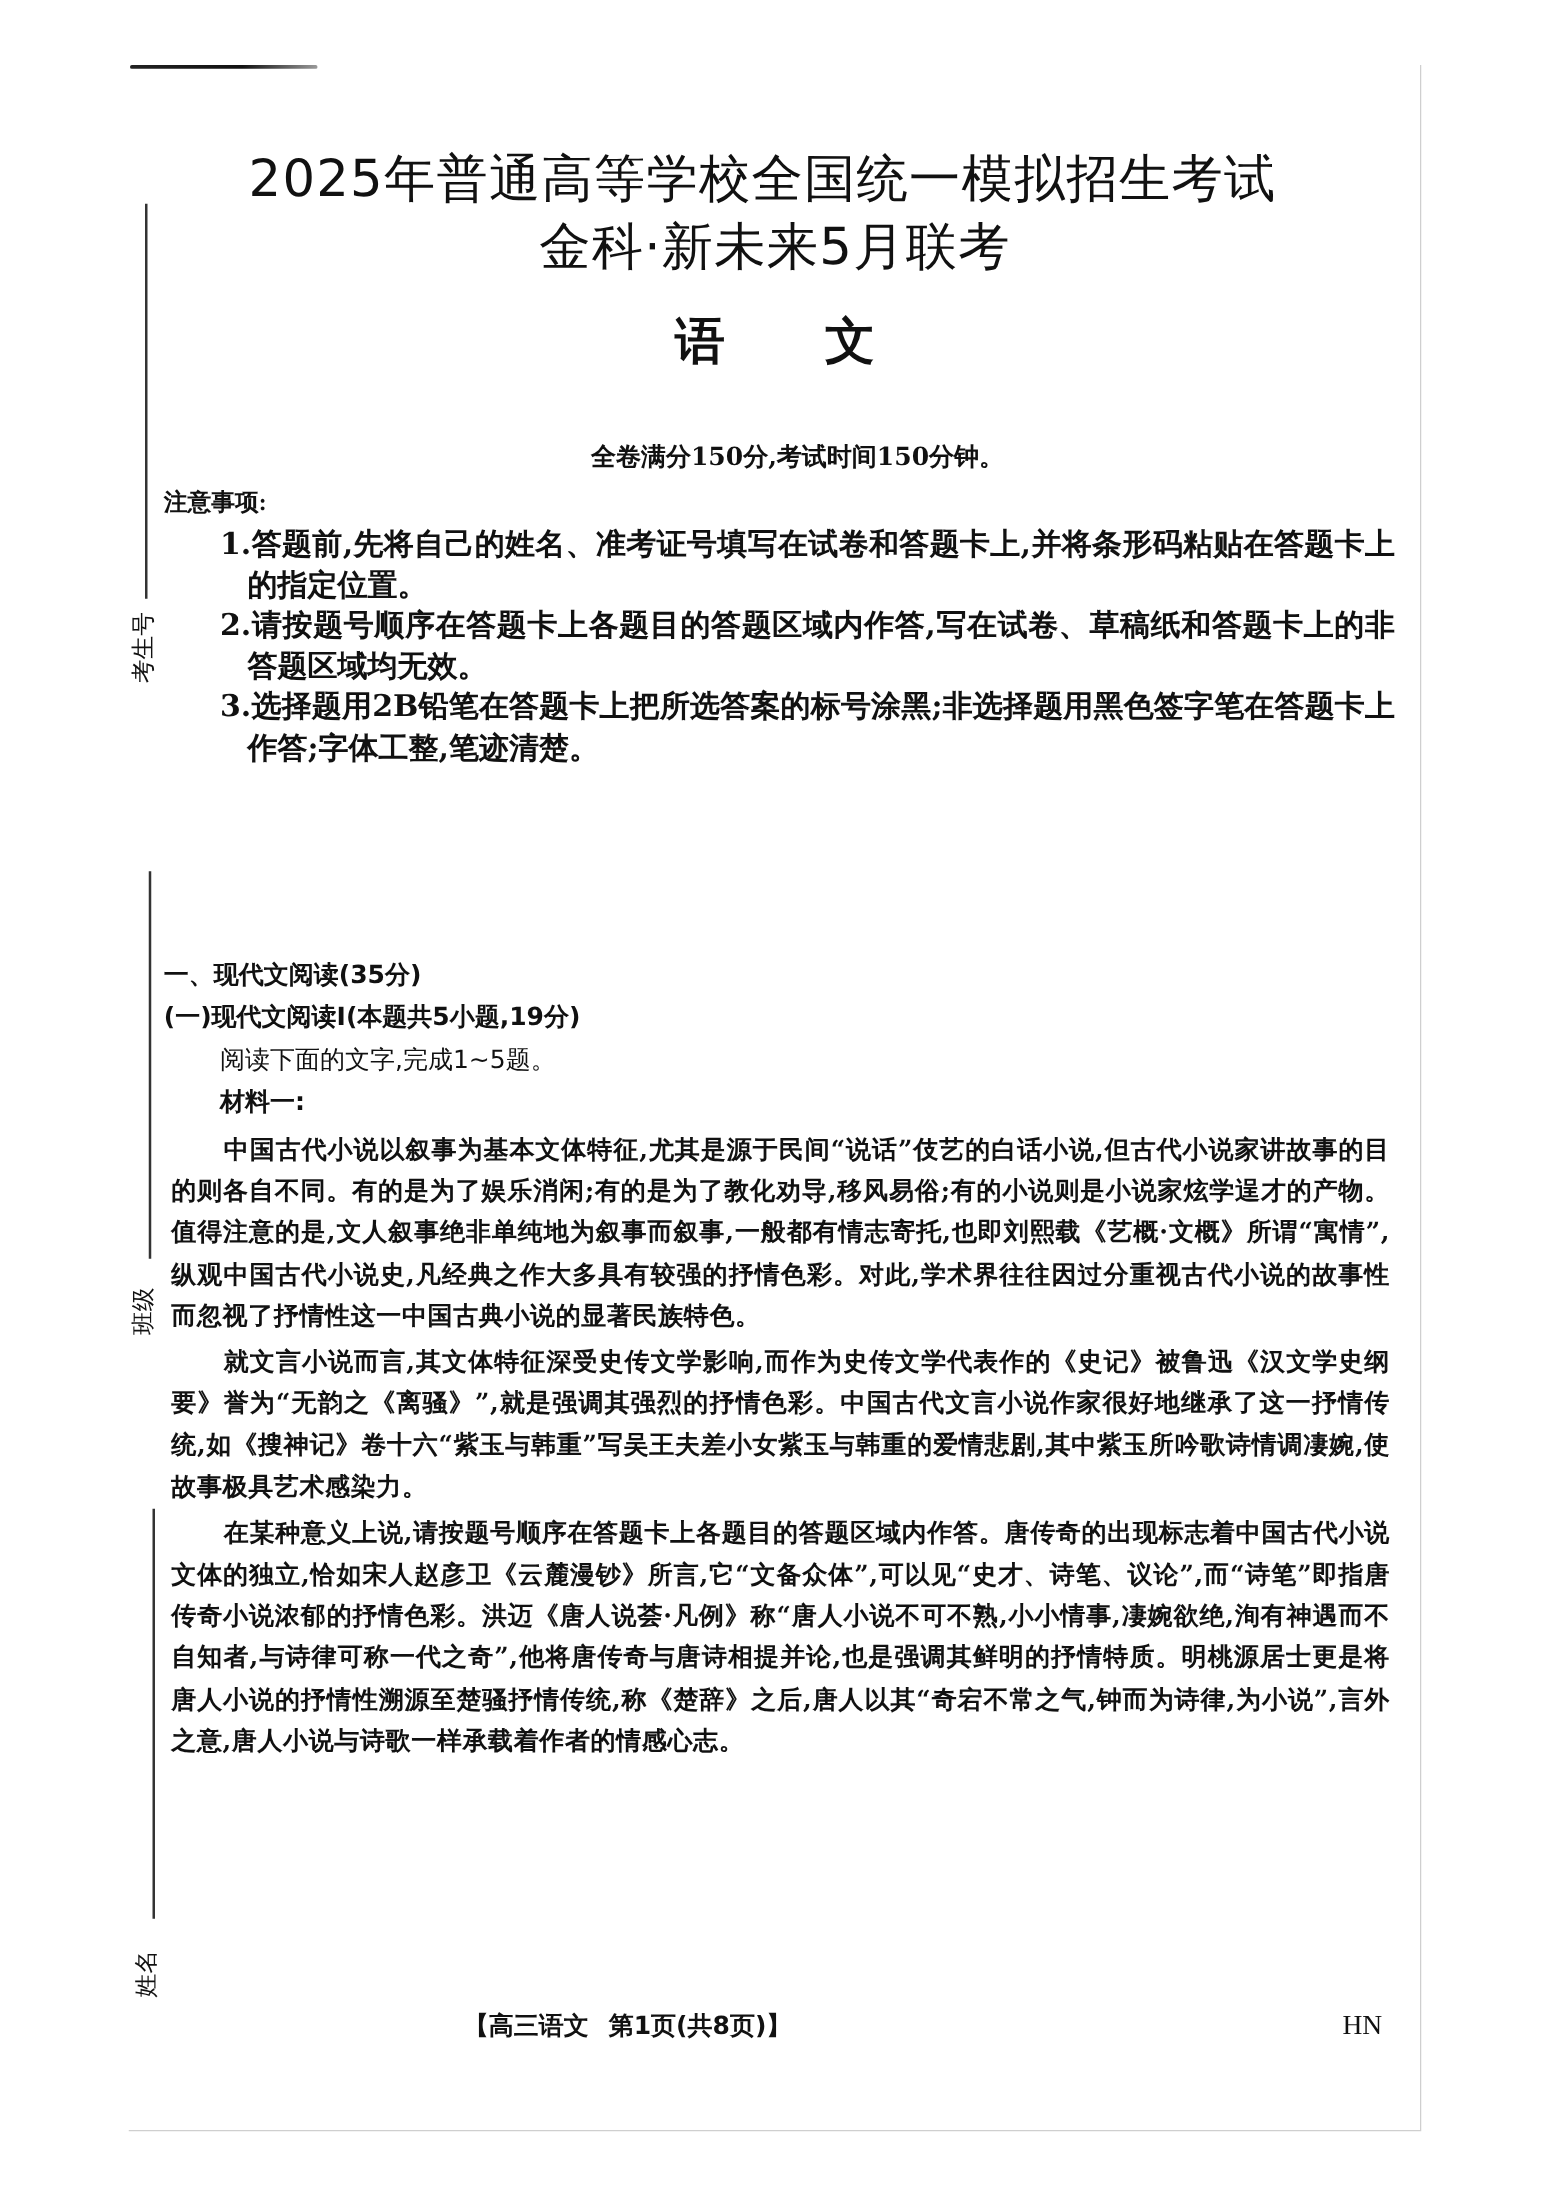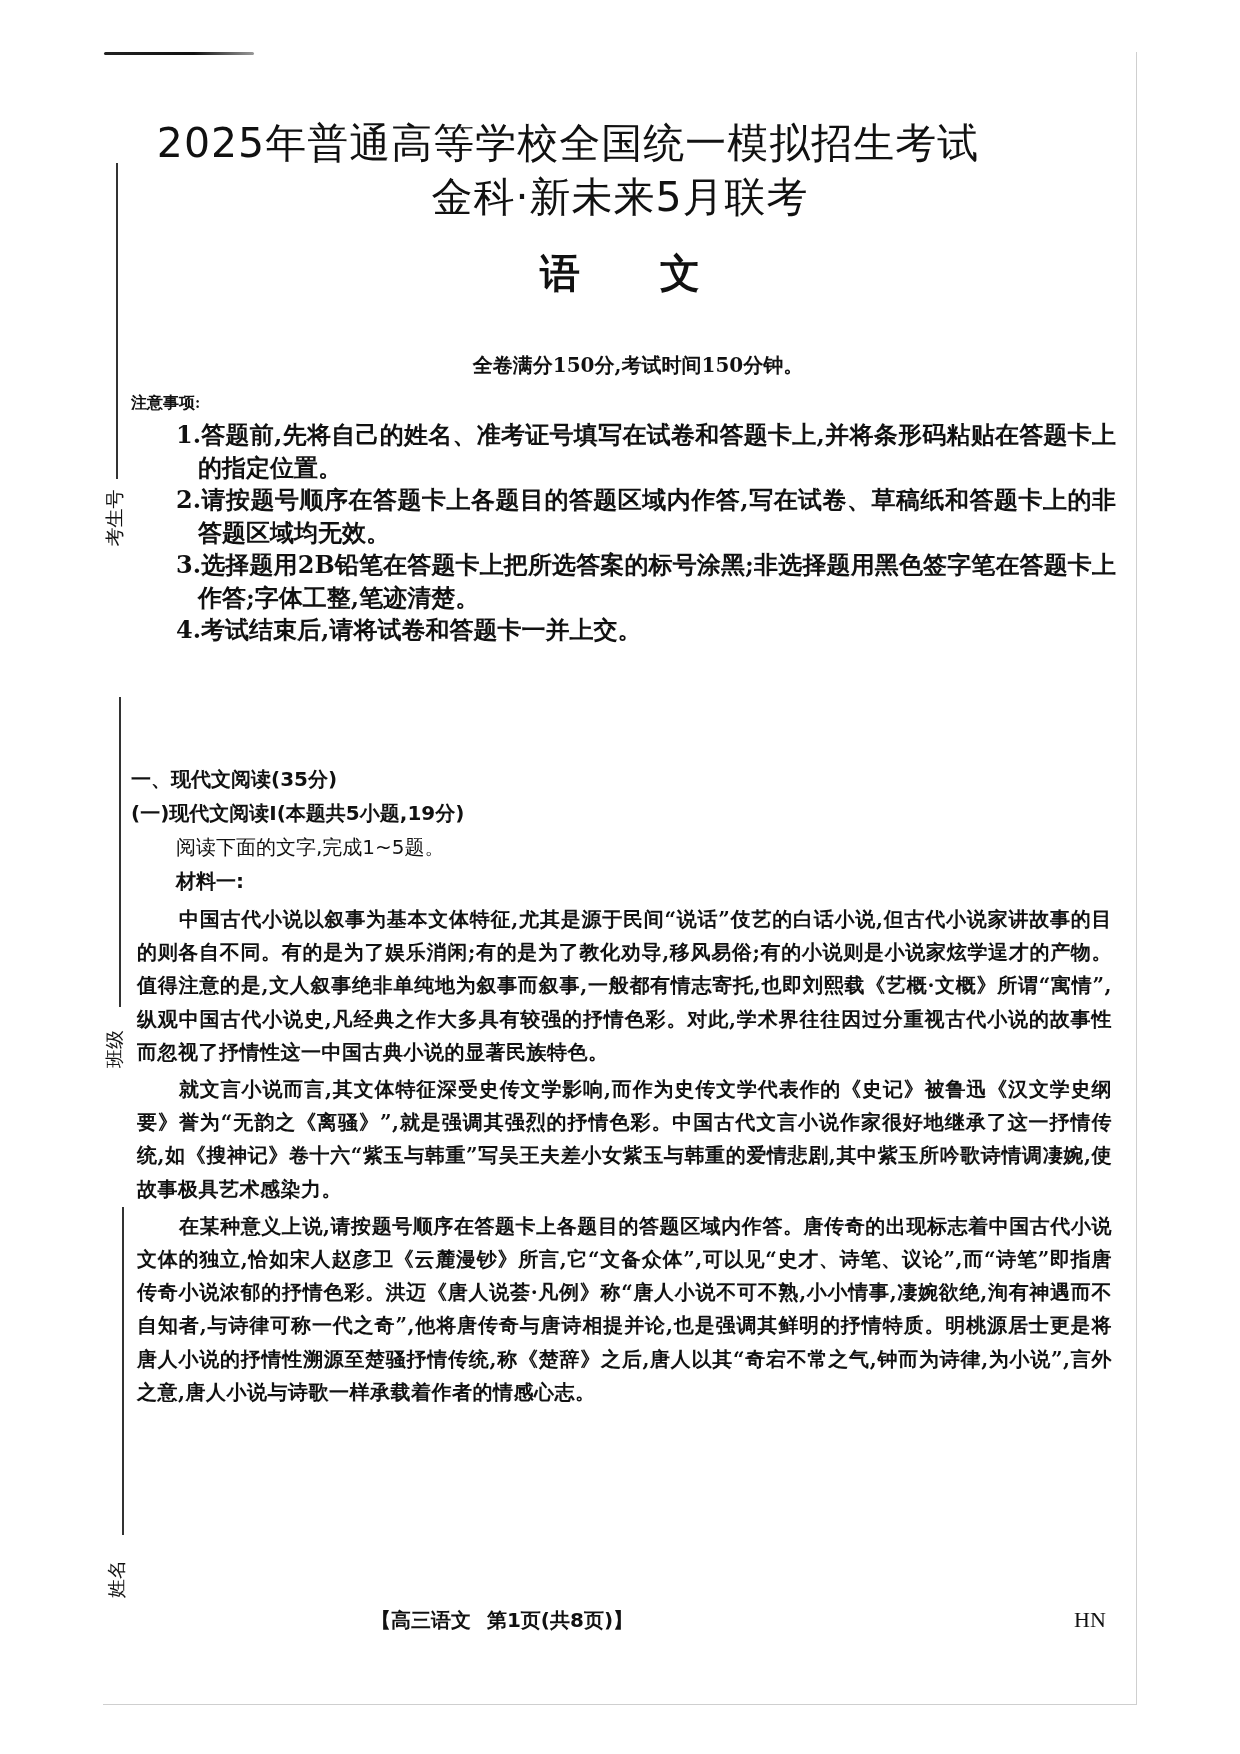--- a/index.html
+++ b/index.html
@@ -20,42 +20,42 @@
   .bind-line { width: 2px; background: #333; }
   .bind-label {
     font-family: "DejaVu Sans", sans-serif; font-size: 19px;
     transform: rotate(-90deg); transform-origin: center center;
     white-space: nowrap; color: #111;
   }
 
   .title1 {
     left: 0; width: 1136px; top: 118px; text-align: center;
     font-family: "DejaVu Sans", sans-serif; font-size: 41px; letter-spacing: 1px;
-    font-weight: normal; line-height: 50px;
+    font-weight: normal; line-height: 50px; padding-left: 42px;
   }
   .title2 {
     left: 0; width: 1240px; top: 172px; text-align: center;
     font-family: "DejaVu Sans", sans-serif; font-size: 41px; letter-spacing: 1px;
     line-height: 50px;
   }
   .subject {
     left: 0; width: 1240px; top: 248px; text-align: center;
     font-family: "DejaVu Sans", sans-serif; font-size: 40px; font-weight: bold;
     word-spacing: 0; line-height: 50px;
   }
   .subject span { display: inline-block; }
   .subject .gap { width: 80px; }
 
   .score-line {
     left: 0; width: 1240px; top: 351px; text-align: center;
     font-size: 20px; font-weight: bold; line-height: 28px; padding-left: 18px;
   }
   .notice-title {
     left: 131px; top: 388px; font-family: Liberation Serif, serif;
-    font-size: 16px; font-weight: bold; line-height: 30px;
+    font-size: 19px; font-weight: bold; line-height: 30px;
   }
   .notice-list { left: 176px; top: 419px; width: 940px; }
   .notice-item {
     font-size: 24px; font-weight: bold; line-height: 32.5px;
     text-indent: -22px; padding-left: 22px; margin: 0; text-align: justify;
   }
 
   .section-title {
     left: 131px; top: 764px; font-family: "DejaVu Sans", sans-serif;
     font-size: 20px; font-weight: bold; line-height: 30px;
@@ -112,21 +112,20 @@
 <div class="abs subject">
   <span>语</span><span class="gap"></span><span>文</span>
 </div>
 <div class="abs score-line">全卷满分150分,考试时间150分钟。</div>
 
 <div class="abs notice-title">注意事项:</div>
 <div class="abs notice-list">
   <p class="notice-item">1.答题前,先将自己的姓名、准考证号填写在试卷和答题卡上,并将条形码粘贴在答题卡上的指定位置。</p>
   <p class="notice-item">2.请按题号顺序在答题卡上各题目的答题区域内作答,写在试卷、草稿纸和答题卡上的非答题区域均无效。</p>
   <p class="notice-item">3.选择题用2B铅笔在答题卡上把所选答案的标号涂黑;非选择题用黑色签字笔在答题卡上作答;字体工整,笔迹清楚。</p>
-  <p class="notice-item">4.考试结束后,请将试卷和答题卡一并上交。</p>
 </div>
 
 <div class="abs section-title">一、现代文阅读(35分)</div>
 <div class="abs subsection-title">(一)现代文阅读Ⅰ(本题共5小题,19分)</div>
 <div class="abs instruction">阅读下面的文字,完成1~5题。</div>
 <div class="abs material-label">材料一:</div>
 
 <div class="abs body-text">
   <p class="para">中国古代小说以叙事为基本文体特征,尤其是源于民间“说话”伎艺的白话小说,但古代小说家讲故事的目的则各自不同。有的是为了娱乐消闲;有的是为了教化劝导,移风易俗;有的小说则是小说家炫学逞才的产物。值得注意的是,文人叙事绝非单纯地为叙事而叙事,一般都有情志寄托,也即刘熙载《艺概·文概》所谓“寓情”,纵观中国古代小说史,凡经典之作大多具有较强的抒情色彩。对此,学术界往往因过分重视古代小说的故事性而忽视了抒情性这一中国古典小说的显著民族特色。</p>
   <p class="para">就文言小说而言,其文体特征深受史传文学影响,而作为史传文学代表作的《史记》被鲁迅《汉文学史纲要》誉为“无韵之《离骚》”,就是强调其强烈的抒情色彩。中国古代文言小说作家很好地继承了这一抒情传统,如《搜神记》卷十六“紫玉与韩重”写吴王夫差小女紫玉与韩重的爱情悲剧,其中紫玉所吟歌诗情调凄婉,使故事极具艺术感染力。</p>

